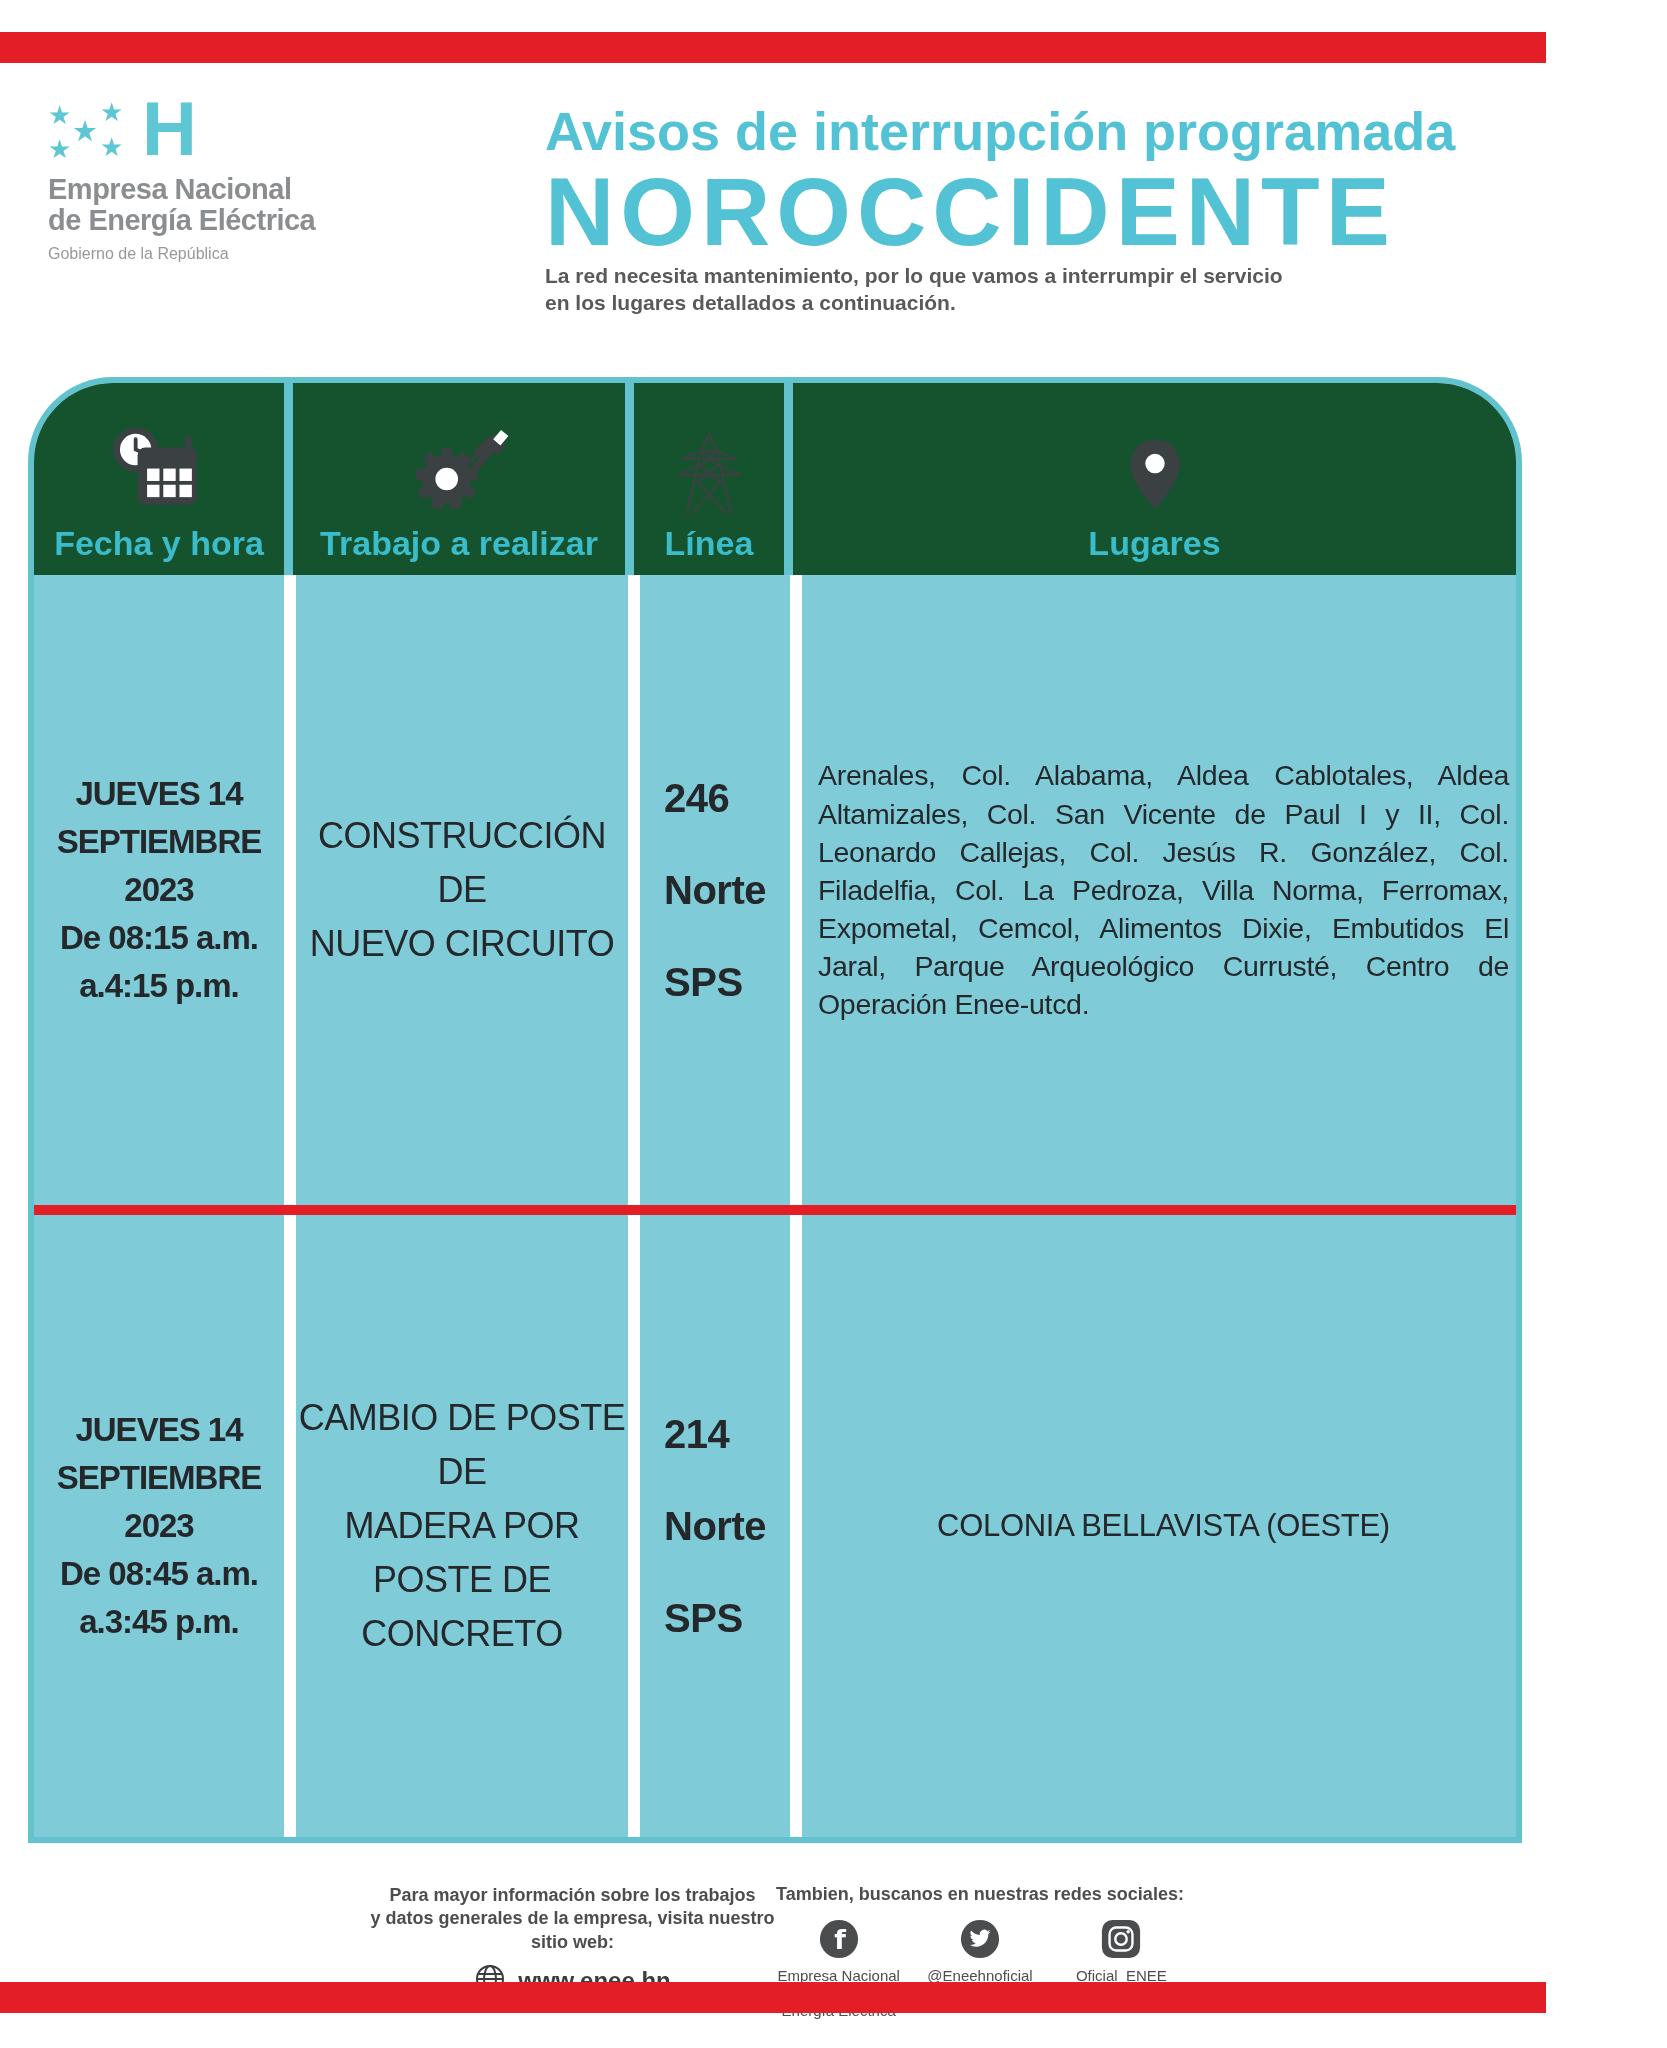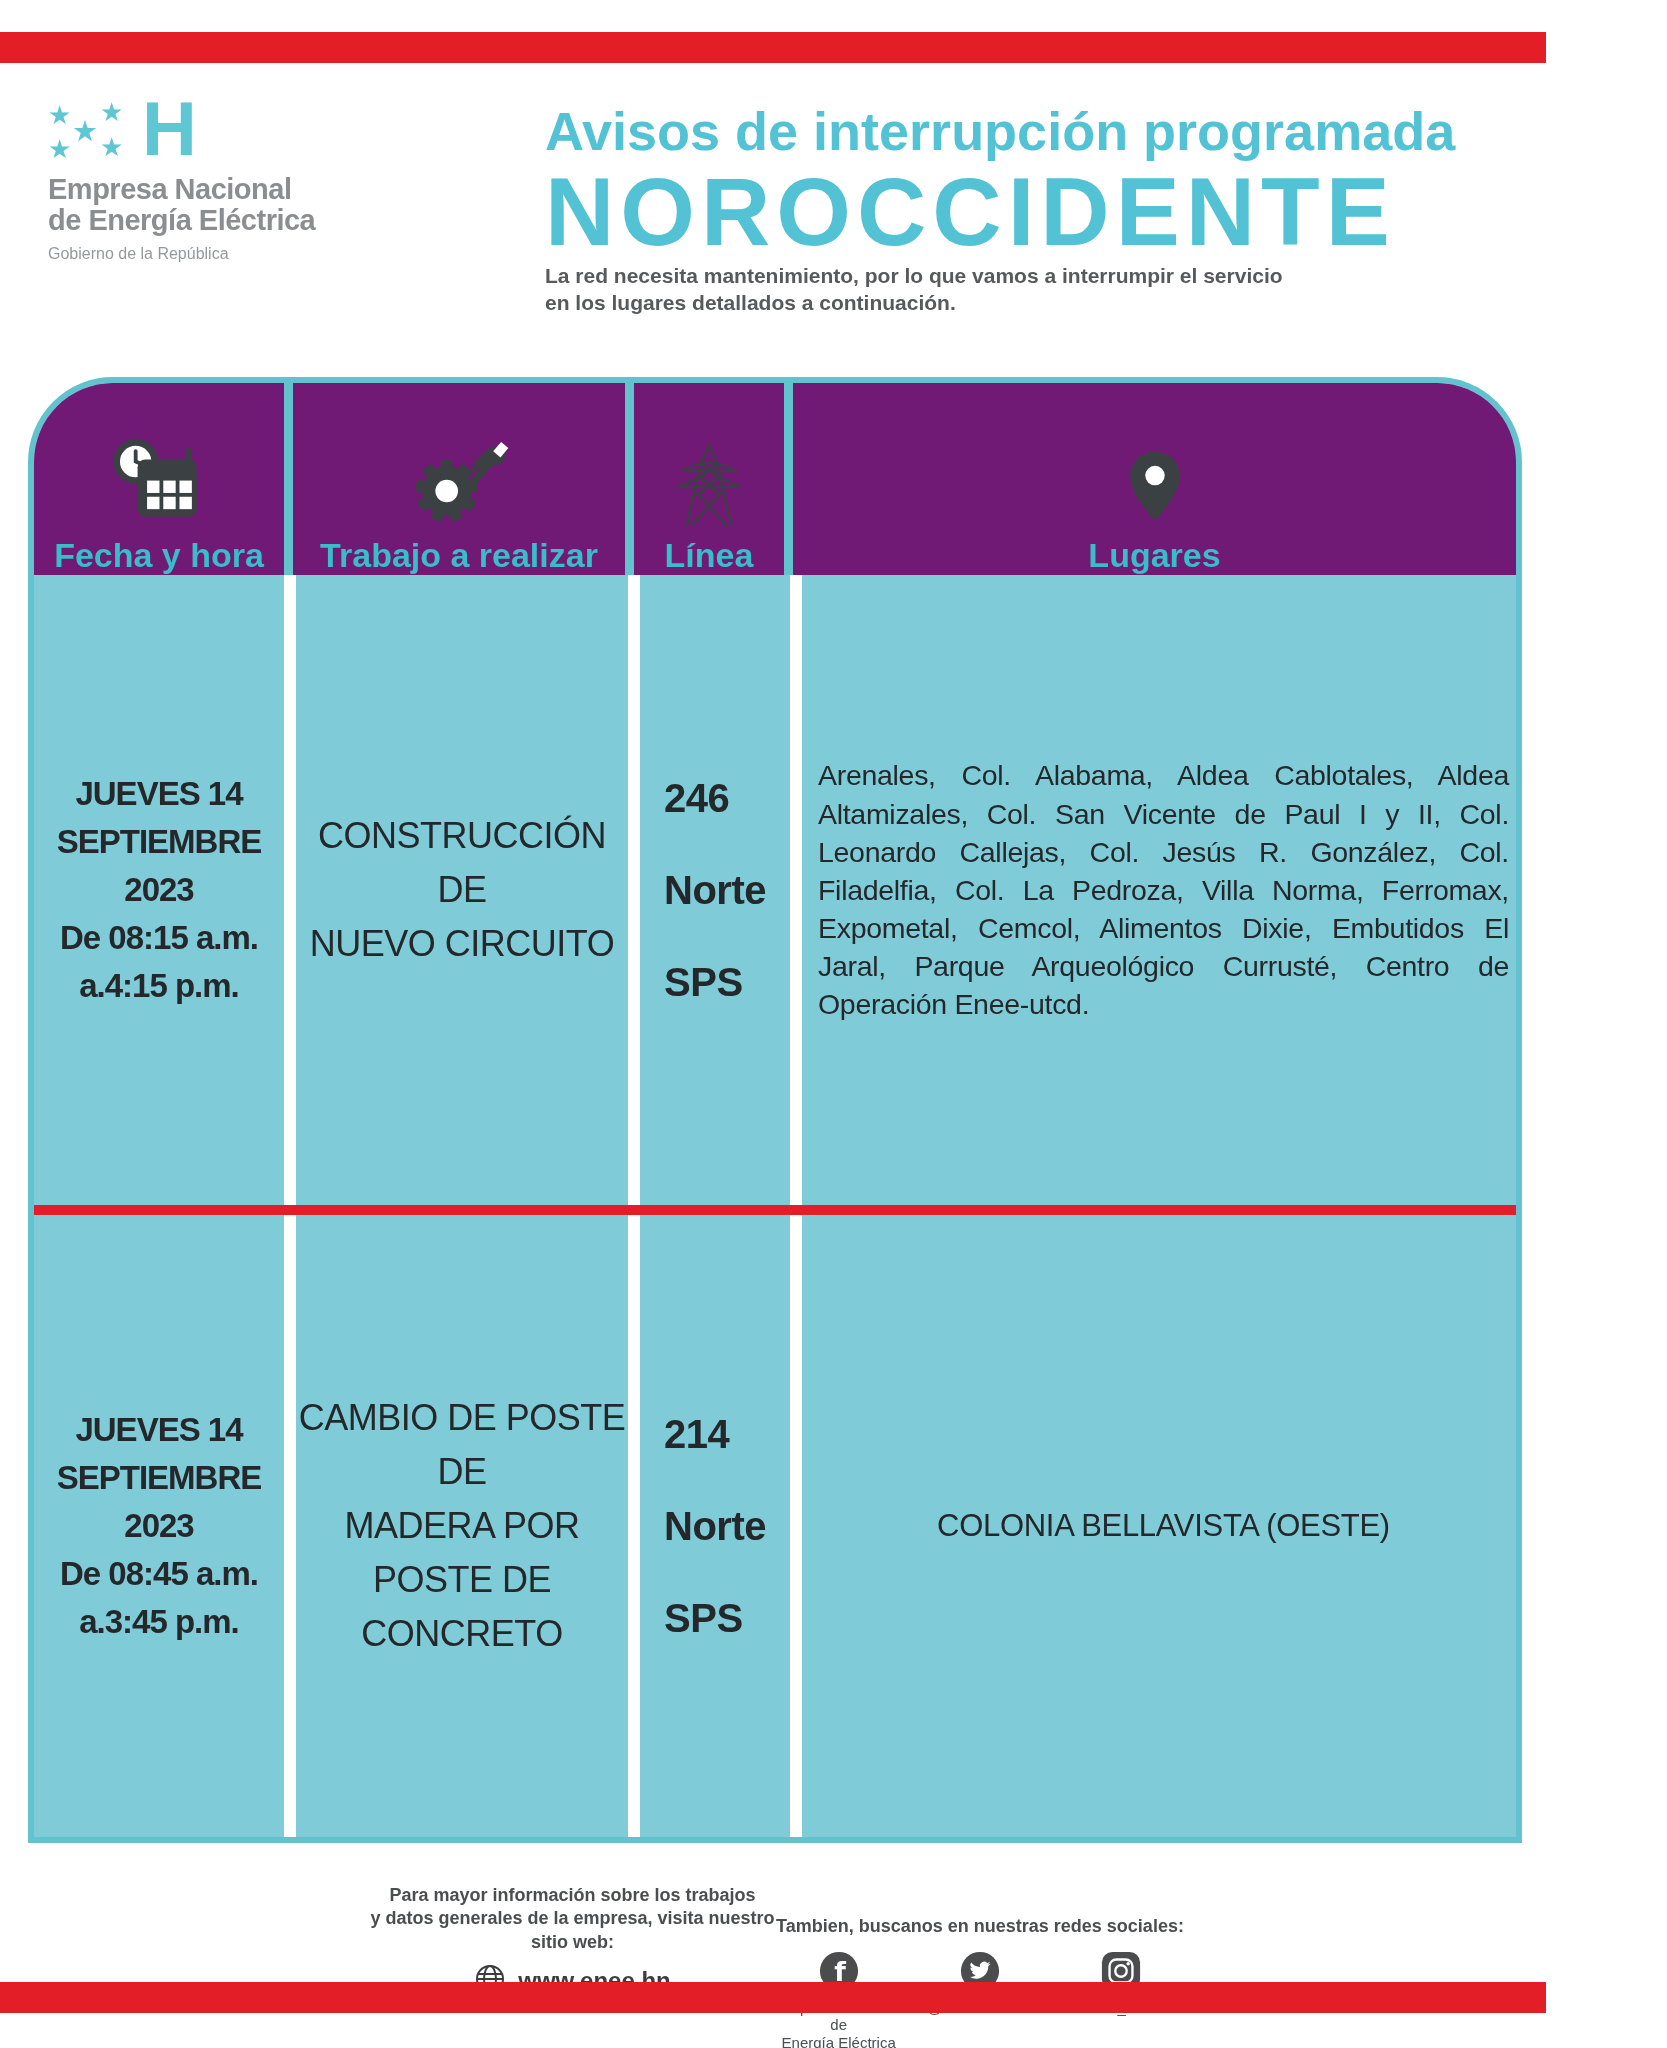--- a/index.html
+++ b/index.html
@@ -42,22 +42,22 @@
           line-height:0.95;margin-top:4px;}
   .note-title{margin-top:16px;font-size:30px;font-weight:bold;color:var(--gray-text);}
   .note-text{margin-top:5px;font-size:21px;font-weight:bold;color:#58595b;
              line-height:1.3;white-space:pre-line;}
 
   
   .table{position:absolute;left:28px;top:377px;width:1494px;height:1466px;box-sizing:border-box;
          border:6px solid var(--teal-border);border-radius:85px 85px 0 0;overflow:hidden;background:#fff;}
   .thead{display:grid;grid-template-columns:250px 332px 150px 723px;column-gap:9px;
          height:192px;background:var(--teal-border);}
-  .th{background:#701a75;display:flex;flex-direction:column;align-items:center;
-      justify-content:flex-end;}
+  .th{background:#14532d;display:flex;flex-direction:column;align-items:center;
+      justify-content:flex-end;padding-bottom:12px;}
   .th-label{color:var(--teal-text);font-weight:bold;font-size:34px;margin-top:8px;}
   .trow{display:grid;grid-template-columns:250px 332px 150px 723px;column-gap:12px;background:#fff;}
   .row1{height:630px;}
   .row2{height:622px;}
   .red-divider{height:10px;background:var(--red);}
   .td{background:var(--teal-body);display:flex;align-items:center;justify-content:center;color:var(--dark);}
   .fecha{font-size:33px;font-weight:bold;line-height:1.45;text-align:center;
          white-space:pre-line;letter-spacing:-1px;}
   .trabajo{font-size:36px;font-weight:normal;line-height:1.5;text-align:center;
            white-space:pre-line;letter-spacing:-0.5px;}
@@ -66,21 +66,21 @@
   .lugares-p{font-size:28.5px;line-height:1.34;text-align:justify;padding:0 16px;letter-spacing:-0.3px;}
   .lugares-c{font-size:31px;text-align:center;letter-spacing:-0.3px;}
 
   
   .footer-left{position:absolute;left:295px;top:1884px;width:555px;text-align:center;color:var(--gray-text);}
   .info{font-size:18px;font-weight:bold;line-height:1.3;white-space:pre-line;}
   .web-row{margin-top:9px;display:flex;align-items:center;justify-content:center;gap:8px;}
   .website{font-size:24px;font-weight:bold;color:#3b3d3f;}
 
   .footer-social{position:absolute;left:760px;top:1884px;width:440px;}
-  .social-title{font-size:18px;font-weight:bold;color:var(--gray-text);text-align:center;margin-top:32px;}
+  .social-title{font-size:18px;font-weight:bold;color:var(--gray-text);text-align:center;}
   .social-row{margin-top:13px;display:flex;justify-content:space-between;padding:0 8px;}
   .social-item{display:flex;flex-direction:column;align-items:center;width:150px;}
   .social-label{margin-top:7px;font-size:15px;color:var(--gray-text);text-align:center;
                 white-space:pre-line;line-height:1.15;}
 </style>
 </head>
 <body>
 
 <div class="page">
 

